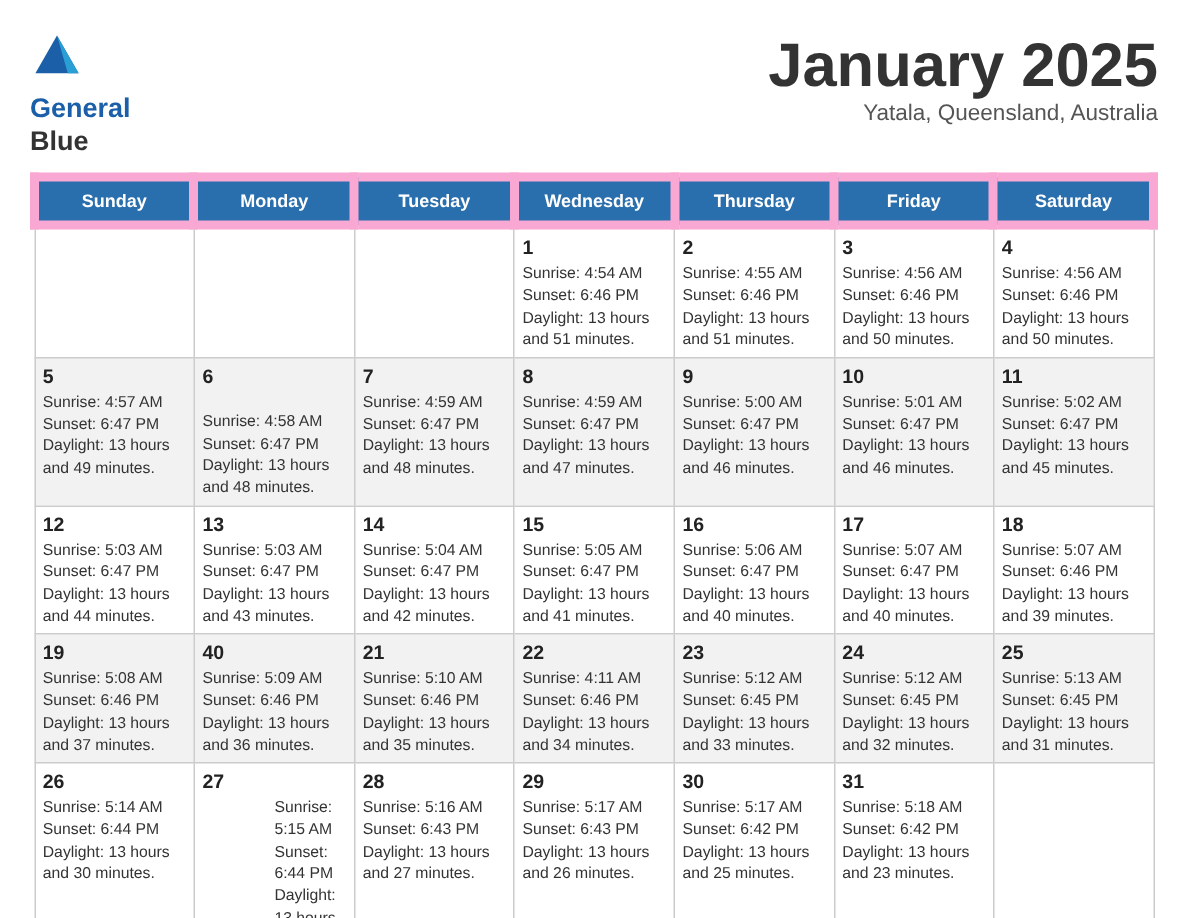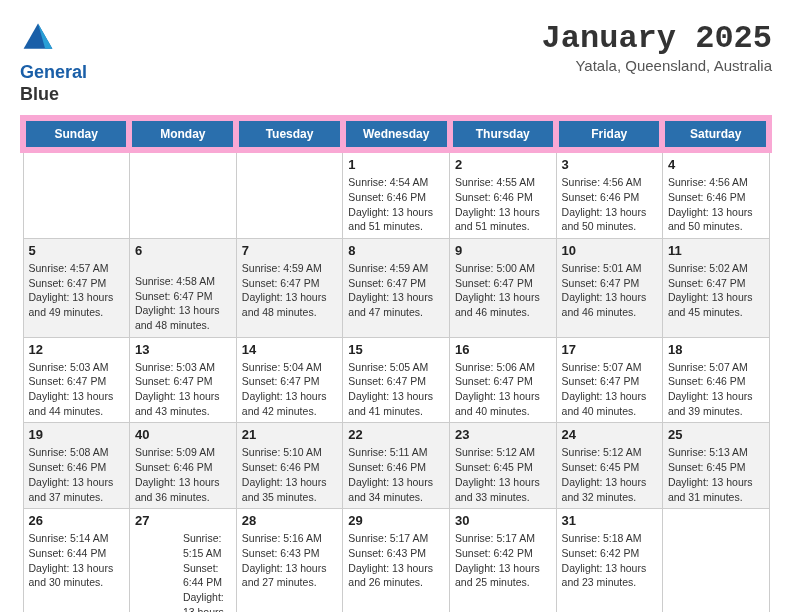--- a/index.html
+++ b/index.html
@@ -32,24 +32,23 @@
       color: #1a5fa8;
     }
     .logo-icon {
       width: 36px;
       height: 36px;
     }
     .title-block {
       text-align: right;
     }
     .month-title {
-      font-size: 32px;
+      font-size: 41px;
       font-weight: bold;
       color: #333;
-      font-family: Liberation Mono, monospace;
     }
     .location {
       font-size: 15px;
       color: #555;
     }
     table {
       width: 100%;
       border-collapse: collapse;
       font-size: 11px;
     }
@@ -276,21 +275,21 @@
         </td>
         <td>
           <div class="day-num">21</div>
           <div class="day-info" style="white-space: pre-line;">Sunrise: 5:10 AM
 Sunset: 6:46 PM
 Daylight: 13 hours
 and 35 minutes.</div>
         </td>
         <td>
           <div class="day-num">22</div>
-          <div class="day-info" style="white-space: pre-line;">Sunrise: 5:11 AM
+          <div class="day-info" style="white-space: pre-line;">Sunrise: 4:11 AM
 Sunset: 6:46 PM
 Daylight: 13 hours
 and 34 minutes.</div>
         </td>
         <td>
           <div class="day-num">23</div>
           <div class="day-info" style="white-space: pre-line;">Sunrise: 5:12 AM
 Sunset: 6:45 PM
 Daylight: 13 hours
 and 33 minutes.</div>

